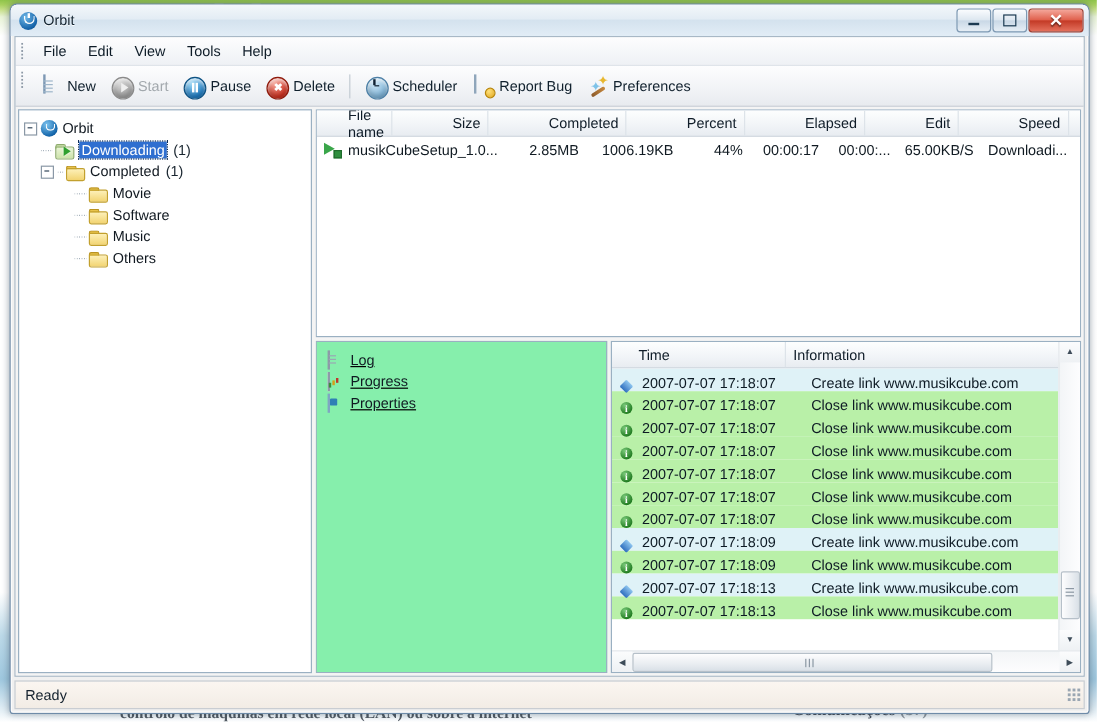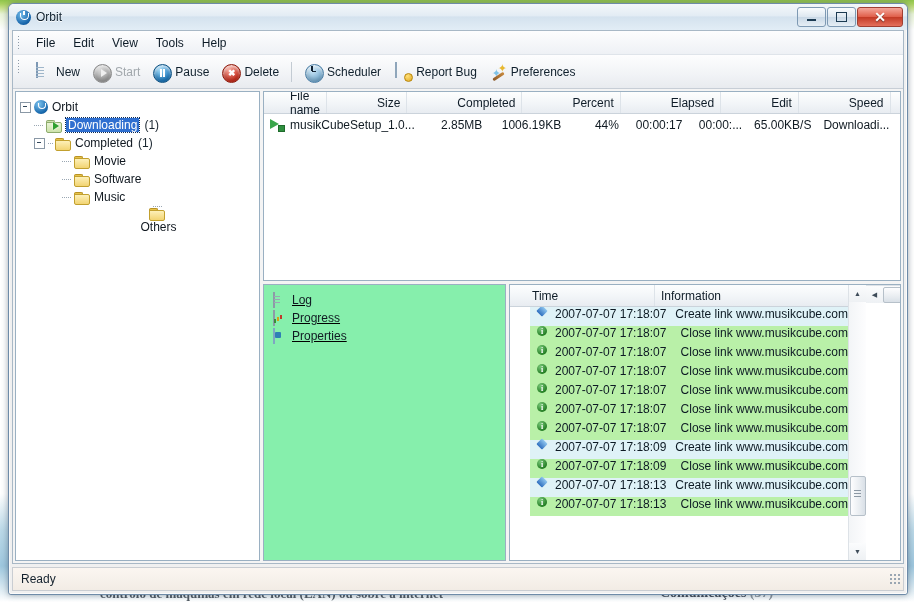--- a/index.html
+++ b/index.html
@@ -389,40 +389,40 @@
   .ti-prop::after{
     content:""; position:absolute; left:3px; top:3px;
     width:6px;height:6px;background:#2f7fb5;border-radius:1px;
   }
 
   
   .log-pane {
     flex: 1;
     border: 1px solid #9ab0c2;
     background: #fff;
-    display: flex; 
+    display: flex; flex-direction: column;
     overflow: hidden;
     position: relative;
   }
   .log-body { flex: 1; display: flex; overflow: hidden; }
   .log-main { flex: 1; display: flex; flex-direction: column; overflow: hidden; }
   .log-head {
     height: 21px; flex: none;
     background: linear-gradient(to bottom, #fdfefe, #f2f5f8 55%, #e8ecf1);
     border-bottom: 1px solid #cbd3db;
     display: flex; align-items: center;
     font-size: 12px; color: #0f1c28;
   }
   .log-head .cell { height:100%; display:flex; align-items:center; box-sizing:border-box; padding:0 6px; border-right: 1px solid #dde3e9; }
   .lh-time { width: 145px; }
   .lh-info { flex: 1; border-right: none !important; }
   .log-rows { flex: 1; overflow: hidden; }
   .log-row {
-    height: 19px; display: flex; align-items: flex-start;
-    font-size: 12px; color: #0d1a24; margin-left: 20px;
+    height: 19px; display: flex; align-items: flex-end;
+    font-size: 12px; color: #0d1a24;
   }
   .log-row.create { background: #dff2f7; }
   .log-row.close  { background: #b9f0a8; }
   .log-row .licon { width: 14px; flex: none; display:flex; align-items:center; justify-content:center; margin-left:5px; }
   .log-row .ltime { width: 140px; padding-left: 6px; box-sizing: border-box; }
   .log-row .linfo { flex: 1; padding-left: 7px; box-sizing: border-box; white-space: nowrap; }
   .dia {
     width: 8px; height: 8px; background: linear-gradient(to bottom,#8fc6ef,#2f6fbf);
     transform: rotate(45deg); border-radius: 1px;
   }
@@ -619,21 +619,21 @@
             <span class="folder"></span>
             <span class="tlabel">Software</span>
           </div>
 
           <div class="tnode" style="padding-left:42px;">
             <span class="dots-h"></span>
             <span class="folder"></span>
             <span class="tlabel">Music</span>
           </div>
 
-          <div class="tnode" style="padding-left:42px;flex-direction:column;">
+          <div class="tnode" style="padding-left:42px;">
             <span class="dots-h"></span>
             <span class="folder"></span>
             <span class="tlabel">Others</span>
           </div>
 
         </div>
       </div>
 
       <div class="right-pane">
 

